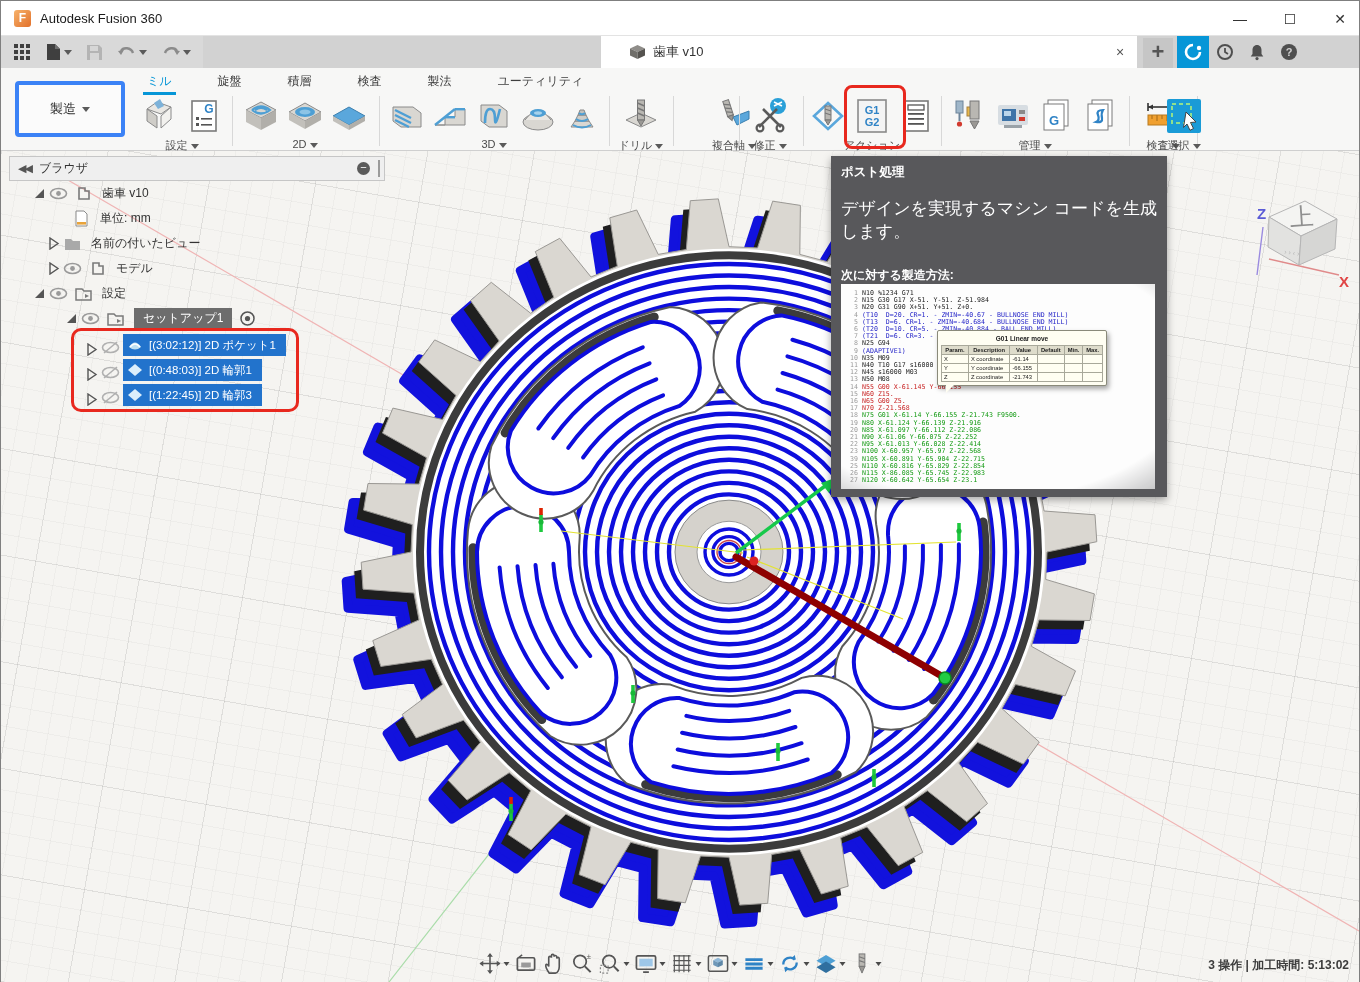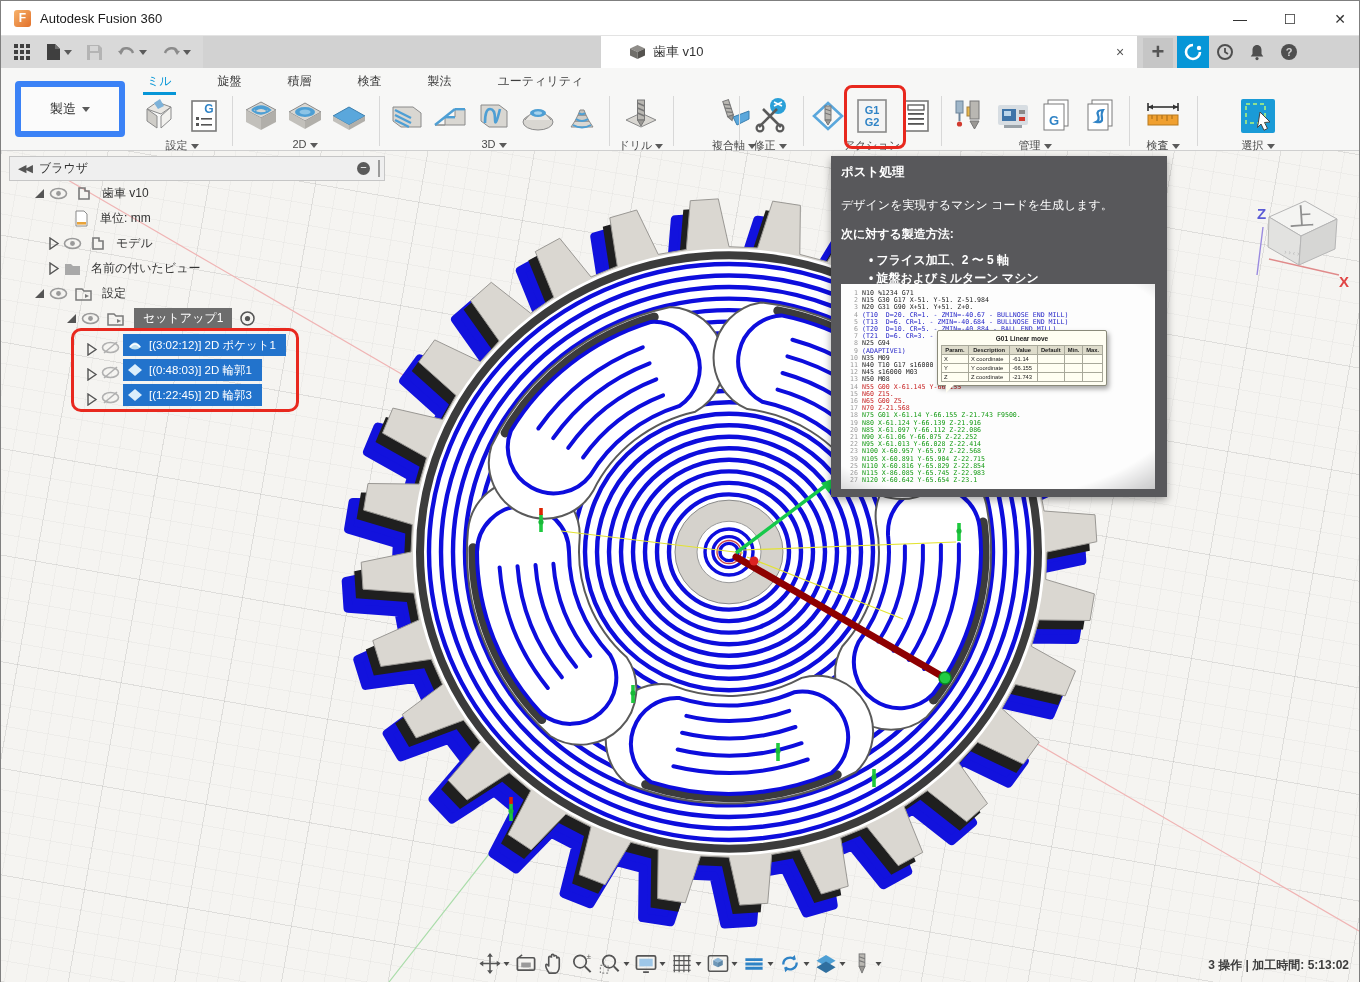--- a/index.html
+++ b/index.html
@@ -30,21 +30,21 @@
   .newtab { position:absolute; left:1142px; top:2px; width:30px; height:30px; background:#c6c6c6;
     color:#555; font-size:22px; font-weight:bold; text-align:center; line-height:28px; }
   .trayicons { position:absolute; left:1176px; top:0; height:32px; display:flex; }
   .tray { width:32px; height:32px; display:flex; align-items:center; justify-content:center; }
   .tray.active { background:#0696d7; }
 
   
   .ribbon { position:absolute; left:0; top:67px; width:100%; height:83px; background:#f7f7f6;
     border-bottom:1px solid #cfcfcf; }
   .ws-btn { position:absolute; left:14px; top:13px; width:110px; height:56px; background:#fbfbfb;
-    border:6px solid #3b82f6; border-radius:4px; display:flex; align-items:center; justify-content:center;
+    border:4px solid #3b82f6; border-radius:4px; display:flex; align-items:center; justify-content:center;
     font-size:13px; color:#333; }
   .ws-btn .car { margin-left:6px; }
   .rtabs { position:absolute; left:140px; top:1px; display:flex; gap:34px; font-size:12px; color:#3e3e3e; }
   .rtab { padding:4px 6px 5px 6px; position:relative; cursor:default; }
   .rtab.active { color:#0696d7; }
   .rtab.active::after { content:""; position:absolute; left:2px; right:2px; bottom:0; height:3px; background:#0696d7; }
   .grp { position:absolute; top:25px; text-align:center; }
   .grp .icons { display:flex; gap:6px; justify-content:center; align-items:flex-end; height:42px; }
   .grp .glabel { margin-top:3px; font-size:11px; color:#4a4a4a; }
   .car { display:inline-block; width:0; height:0; border-left:4px solid transparent;
@@ -82,21 +82,21 @@
   .setup-chip { margin-left:6px; background:#6d6d6d; color:#fff; padding:2px 9px; font-size:12px; }
   .op-row { display:flex; align-items:flex-end; height:25px; }
   .op-chip { display:flex; align-items:center; background:#2273cc; color:#fff; height:22px;
     padding:0 10px 0 4px; font-size:11.5px; white-space:nowrap; }
   .op-chip .oicn { margin-right:6px; }
 
   
   .tooltip { position:absolute; left:830px; top:5px; width:336px; height:341px; background:#58585b;
     color:#fff; padding:8px 10px; z-index:50; box-shadow:0 3px 8px rgba(0,0,0,.35); }
   .tt-title { font-size:12.5px; font-weight:bold; margin-bottom:16px; }
-  .tt-desc { font-size:12px; margin-bottom:12px; }
+  .tt-desc { font-size:17px; margin-bottom:24px; }
   .tt-intro { font-size:12px; font-weight:bold; margin-bottom:9px; }
   .tt-list { list-style:none; margin-left:28px; font-size:12px; font-weight:bold; }
   .tt-list li { margin-bottom:1px; }
   .tt-list li::before { content:"• "; }
   .shot { position:absolute; left:10px; top:128px; width:314px; height:205px; background:#fdfdfd;
     -webkit-mask-image:radial-gradient(115% 105% at 46% 44%, #000 58%, transparent 99%);
     mask-image:radial-gradient(115% 105% at 46% 44%, #000 58%, transparent 99%);
     padding:6px 4px 0 6px; overflow:hidden; }
   .gl { display:flex; font-family:"DejaVu Sans Mono","Liberation Mono",monospace; font-size:6.6px; line-height:7.2px; white-space:pre; }
   .gl .ln { width:11px; color:#9a9a9a; text-align:right; margin-right:4px; flex:0 0 11px; }
@@ -422,21 +422,21 @@
             <path d="M4 6 v8 M34 6 v8" stroke="#333" stroke-width="1.6"></path>
             <path d="M4 10 l5 -2.5 v5 Z M34 10 l-5 -2.5 v5 Z" fill="#333"></path>
             <rect x="4" y="18" width="30" height="10" fill="#f0a030" stroke="#b87a1e"></rect>
             <path d="M8 18 v4 M13 18 v6 M18 18 v4 M23 18 v6 M28 18 v4" stroke="#b87a1e" stroke-width="1.4"></path>
           </svg>
       </div>
       <div class="glabel"><span>検査</span> <span class="car"></span></div>
     </div>
     <div class="vsep" style="left:1196px;"></div>
 
-    <div class="grp" style="left:1228px; width:58px;">
+    <div class="grp" style="left:1154px; width:58px;">
       <div class="icons">
         <svg class="ticon" viewBox="0 0 38 38">
             <rect x="2" y="2" width="34" height="34" rx="2" fill="#1a9bd7"></rect>
             <rect x="7" y="7" width="19" height="19" fill="none" stroke="#8fe08f" stroke-width="2" stroke-dasharray="4 3"></rect>
             <path d="M21 15 l10 10 -5.5 0.5 3 6 -3.5 1.8 -3 -6.3 -3.5 3.5 Z" fill="#fff" stroke="#444" stroke-width="1"></path>
           </svg>
       </div>
       <div class="glabel"><span>選択</span> <span class="car"></span></div>
     </div>
   </div>
@@ -577,36 +577,36 @@
               <path d="M4 1 h8 l3 3 v12 h-11 Z" fill="#fff" stroke="#8a8a8a"></path>
               <rect x="5" y="12" width="9" height="2.6" fill="#e8a33a"></rect>
             </svg>
           <span class="tlabel">単位: mm</span>
         </div>
         <div class="trow" style="padding-left:38px;">
           <svg class="tri" viewBox="0 0 13 13">
               <polygon points="3,1 11,6.5 3,12" fill="none" stroke="#555" stroke-width="1.4"></polygon>
             </svg>
           <svg class="ticn" viewBox="0 0 19 17">
-              <ellipse cx="9.5" cy="8.5" rx="8" ry="5" fill="none" stroke="#9a9a9a" stroke-width="1.6"></ellipse>
-              <circle cx="9.5" cy="8.5" r="2.4" fill="#9a9a9a"></circle>
-            </svg>
-          <svg class="ticn" viewBox="0 0 19 17">
-              <path d="M5 3 h6 v3 h4 v8 h-10 Z" fill="none" stroke="#7a7a7a" stroke-width="1.6"></path>
-            </svg>
-          <span class="tlabel">モデル</span>
+              <path d="M2 4 h6 l2 2 h7 v9 h-15 Z" fill="#a9a9a9"></path>
+            </svg>
+          <span class="tlabel">名前の付いたビュー</span>
         </div>
         <div class="trow" style="padding-left:38px;">
           <svg class="tri" viewBox="0 0 13 13">
               <polygon points="3,1 11,6.5 3,12" fill="none" stroke="#555" stroke-width="1.4"></polygon>
             </svg>
           <svg class="ticn" viewBox="0 0 19 17">
-              <path d="M2 4 h6 l2 2 h7 v9 h-15 Z" fill="#a9a9a9"></path>
-            </svg>
-          <span class="tlabel">名前の付いたビュー</span>
+              <ellipse cx="9.5" cy="8.5" rx="8" ry="5" fill="none" stroke="#9a9a9a" stroke-width="1.6"></ellipse>
+              <circle cx="9.5" cy="8.5" r="2.4" fill="#9a9a9a"></circle>
+            </svg>
+          <svg class="ticn" viewBox="0 0 19 17">
+              <path d="M5 3 h6 v3 h4 v8 h-10 Z" fill="none" stroke="#7a7a7a" stroke-width="1.6"></path>
+            </svg>
+          <span class="tlabel">モデル</span>
         </div>
         <div class="trow" style="padding-left:24px;">
           <svg class="tri" viewBox="0 0 13 13">
               <polygon points="11,2 11,11 2,11" fill="#555"></polygon>
             </svg>
           <svg class="ticn" viewBox="0 0 19 17">
               <ellipse cx="9.5" cy="8.5" rx="8" ry="5" fill="none" stroke="#9a9a9a" stroke-width="1.6"></ellipse>
               <circle cx="9.5" cy="8.5" r="2.4" fill="#9a9a9a"></circle>
             </svg>
           <svg class="ticn" viewBox="0 0 19 17">

